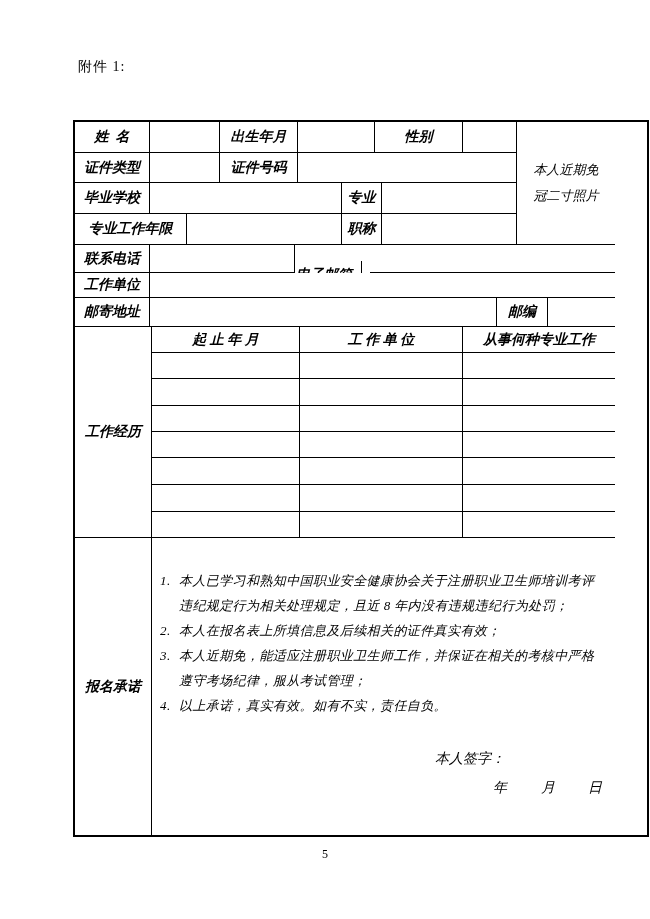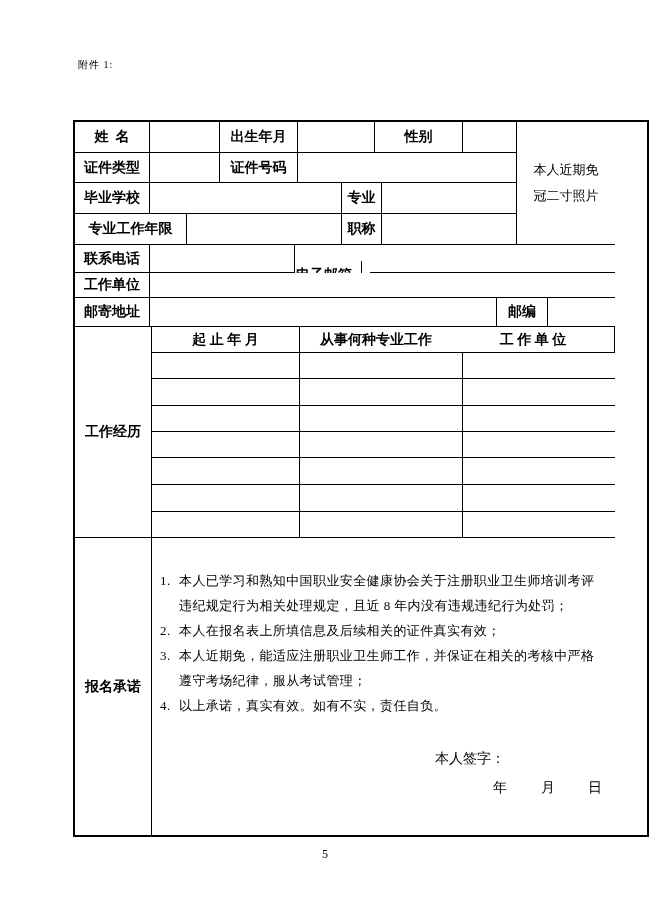--- a/index.html
+++ b/index.html
@@ -1,28 +1,28 @@
 <!DOCTYPE html>
 <html><head>
 <meta charset="utf-8">
 <style>
   html,body{margin:0;padding:0;background:#ffffff;}
   .page{
     position:relative;width:650px;height:919px;background:#ffffff;
     font-family:"Liberation Serif","DejaVu Serif",serif;color:#000;
     overflow:hidden;
   }
-  .attachment{position:absolute;left:78px;top:58px;font-size:10px;letter-spacing:1px;text-align:center;}
+  .attachment{position:absolute;left:78px;top:58px;font-size:14px;letter-spacing:1px;text-align:center;}
   .title{
     position:absolute;left:0;top:88px;width:650px;margin:0;text-align:center;
     font-size:24px;font-weight:bold;letter-spacing:2px;
   }
   .form-table{
     position:absolute;left:73px;top:120px;width:576px;height:717px;
-    border:2px solid #000;box-sizing:border-box;
+    border:2px solid #000;box-sizing:border-box;font-style:italic;
   }
   .cell{
     position:absolute;box-sizing:border-box;
     border-right:1px solid #000;border-bottom:1px solid #000;
     display:flex;align-items:center;justify-content:center;
     font-size:14px;overflow:hidden;
   }
   .cell.er{border-right:none;}
   .cell.eb{border-bottom:none;}
   .lbl{font-weight:bold;text-align:center;white-space:pre;}
@@ -97,22 +97,22 @@
 
     <div class="cell lbl" style="left:0;top:176px;width:75px;height:29px;">邮寄地址</div>
     <div class="cell field" style="left:75px;top:176px;width:347px;height:29px;"></div>
     <div class="cell lbl" style="left:422px;top:176px;width:51px;height:29px;">邮编</div>
     <div class="cell field er" style="left:473px;top:176px;width:67px;height:29px;"></div>
 
     <div class="cell lbl" style="left:0;top:205px;width:77px;height:211px;">工作经历</div>
 
     <div class="work-row" style="top:205px;height:26px;">
       <div class="wc wc1 hdr">起 止 年 月</div>
+      <div class="wc wc2 hdr">工 作 单 位</div>
       <div class="wc wc3 hdr">从事何种专业工作</div>
-      <div class="wc wc2 hdr">工 作 单 位</div>
     </div>
 
     <div class="work-row" style="top:231px;height:26px;">
       <div class="wc wc1 field"></div>
       <div class="wc wc2 field"></div>
       <div class="wc wc3 field"></div>
     </div>
     <div class="work-row" style="top:257px;height:27px;">
       <div class="wc wc1 field"></div>
       <div class="wc wc2 field"></div>

